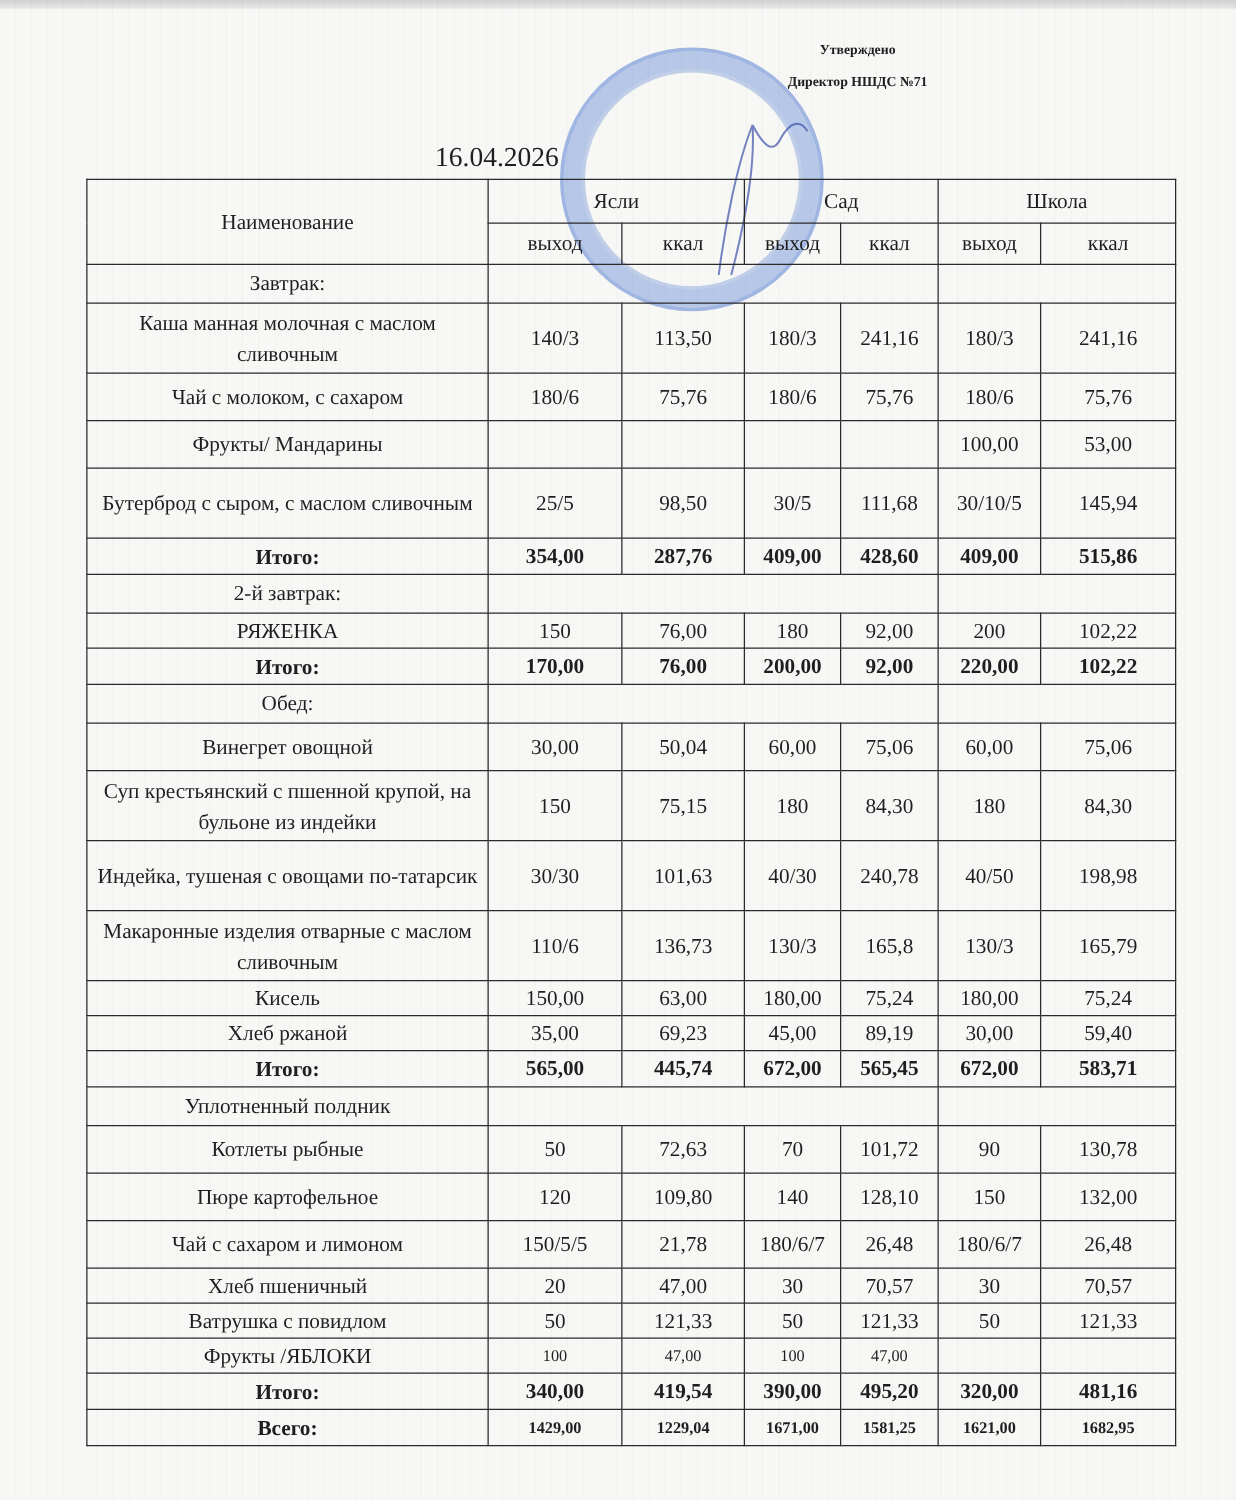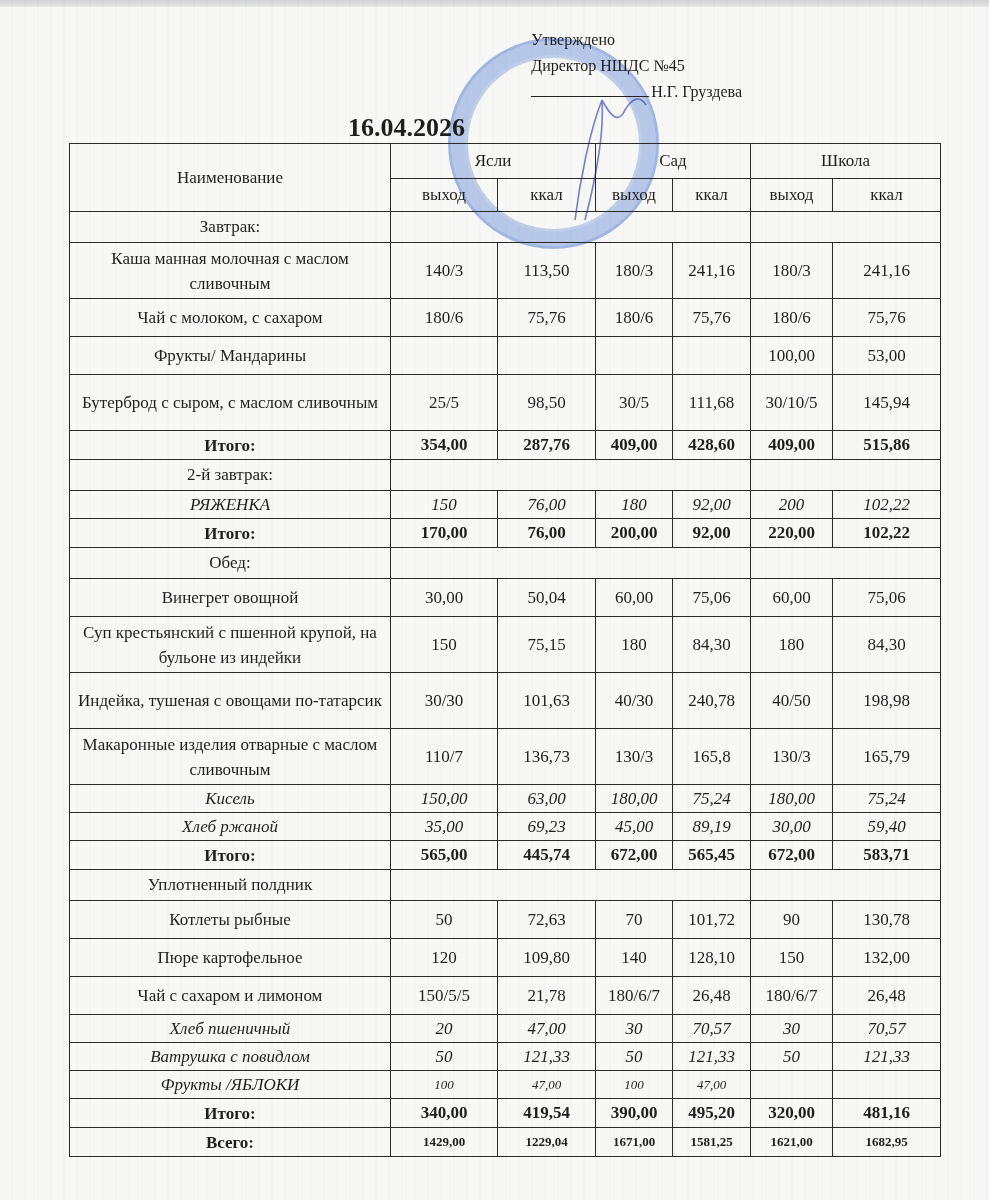--- a/index.html
+++ b/index.html
@@ -11,29 +11,29 @@
     }
     .topbar {
       position: absolute; left: 0; top: 0; width: 989px; height: 7px;
       background: linear-gradient(#cfd0d2, #e8e8e8);
     }
     .scan-stripes {
       position: absolute; inset: 0; pointer-events: none;
       background: repeating-linear-gradient(90deg, rgba(0,0,0,0.0) 0px, rgba(0,0,0,0.0) 11px, rgba(0,0,0,0.025) 12px, rgba(0,0,0,0.0) 13px);
     }
     .approve {
-      position: absolute; right: 247px; top: 27px; text-align: left;
-      font-weight: normal; font-size: 16px; line-height: 26px;
+      position: absolute; right: 247px; top: 27px; text-align: center;
+      font-weight: bold; font-size: 11px; line-height: 26px;
     }
     .approve .sign-line {
       display: inline-block; width: 118px; border-bottom: 1px solid #222;
       margin-right: 2px; vertical-align: baseline; height: 14px;
     }
     .date {
-      position: absolute; left: 348px; top: 113px; font-size: 26px; font-weight: bold;
+      position: absolute; left: 348px; top: 113px; font-size: 22px;
     }
     .stamp {
       position: absolute; left: 448px; top: 38px; width: 205px; height: 205px;
       border-radius: 50%;
       border: 3px solid rgba(90,130,210,0.55);
       box-shadow: inset 0 0 0 14px rgba(140,170,230,0.18), inset 0 0 0 17px rgba(90,130,210,0.35);
       pointer-events: none;
     }
     .signature {
       position: absolute; left: 540px; top: 70px; width: 110px; height: 160px;
@@ -50,39 +50,38 @@
     .num { text-align: center; }
     .name { text-align: center; padding-left: 5px; line-height: 25px; }
     .bold { font-weight: bold !important; margin-top: 40px; }
     .sec { text-align: center; font-weight: bold; }
     .hdr { text-align: center; }
     tr.h-head1 td { height: 34px; }
     tr.h-head2 td { height: 32px; margin-top: 12px; }
     tr.h-sec td { height: 30px; }
     tr.h-2 td { height: 55px; }
     tr.h-1 td { height: 37px; }
-    tr.h-s td { height: 27px; font-style: italic; }
+    tr.h-s td { height: 27px; }
     tr.h-t td { height: 28px; }
     .small { font-size: 13px; text-align: center; }
   </style>
 </head>
 <body>
 
 <div class="topbar"></div>
 <div class="scan-stripes"></div>
 
 <div class="stamp"></div>
 <svg class="signature" viewBox="0 0 110 160">
   <path d="M35 150 C 40 110, 50 60, 62 30 C 64 60, 58 100, 45 150 M62 30 C 70 45, 78 55, 85 40 C 92 28, 100 25, 106 35" fill="none" stroke="rgba(60,80,170,0.7)" stroke-width="1.6"></path>
 </svg>
 
 <div class="approve">
   <div>Утверждено</div>
-  <div>Директор НШДС №45</div>
-  <div><span class="sign-line"></span><span>Н.Г. Груздева</span></div>
+  <div>Директор НШДС №71</div>
 </div>
 
 <div class="date">16.04.2026</div>
 
 <table class="menu">
   <colgroup>
     <col style="width:321px">
       <col style="width:107px">
       <col style="width:98px">
       <col style="width:77px">
@@ -205,21 +204,21 @@
         <td class="name">Индейка, тушеная  с овощами по-татарсик</td>
         <td class="num">30/30</td>
         <td class="num">101,63</td>
         <td class="num">40/30</td>
         <td class="num">240,78</td>
         <td class="num">40/50</td>
         <td class="num">198,98</td>
       </tr>
       <tr class="h-2">
         <td class="name">Макаронные изделия отварные с маслом сливочным</td>
-        <td class="num">110/7</td>
+        <td class="num">110/6</td>
         <td class="num">136,73</td>
         <td class="num">130/3</td>
         <td class="num">165,8</td>
         <td class="num">130/3</td>
         <td class="num">165,79</td>
       </tr>
       <tr class="h-s">
         <td class="name">Кисель</td>
         <td class="num">150,00</td>
         <td class="num">63,00</td>

